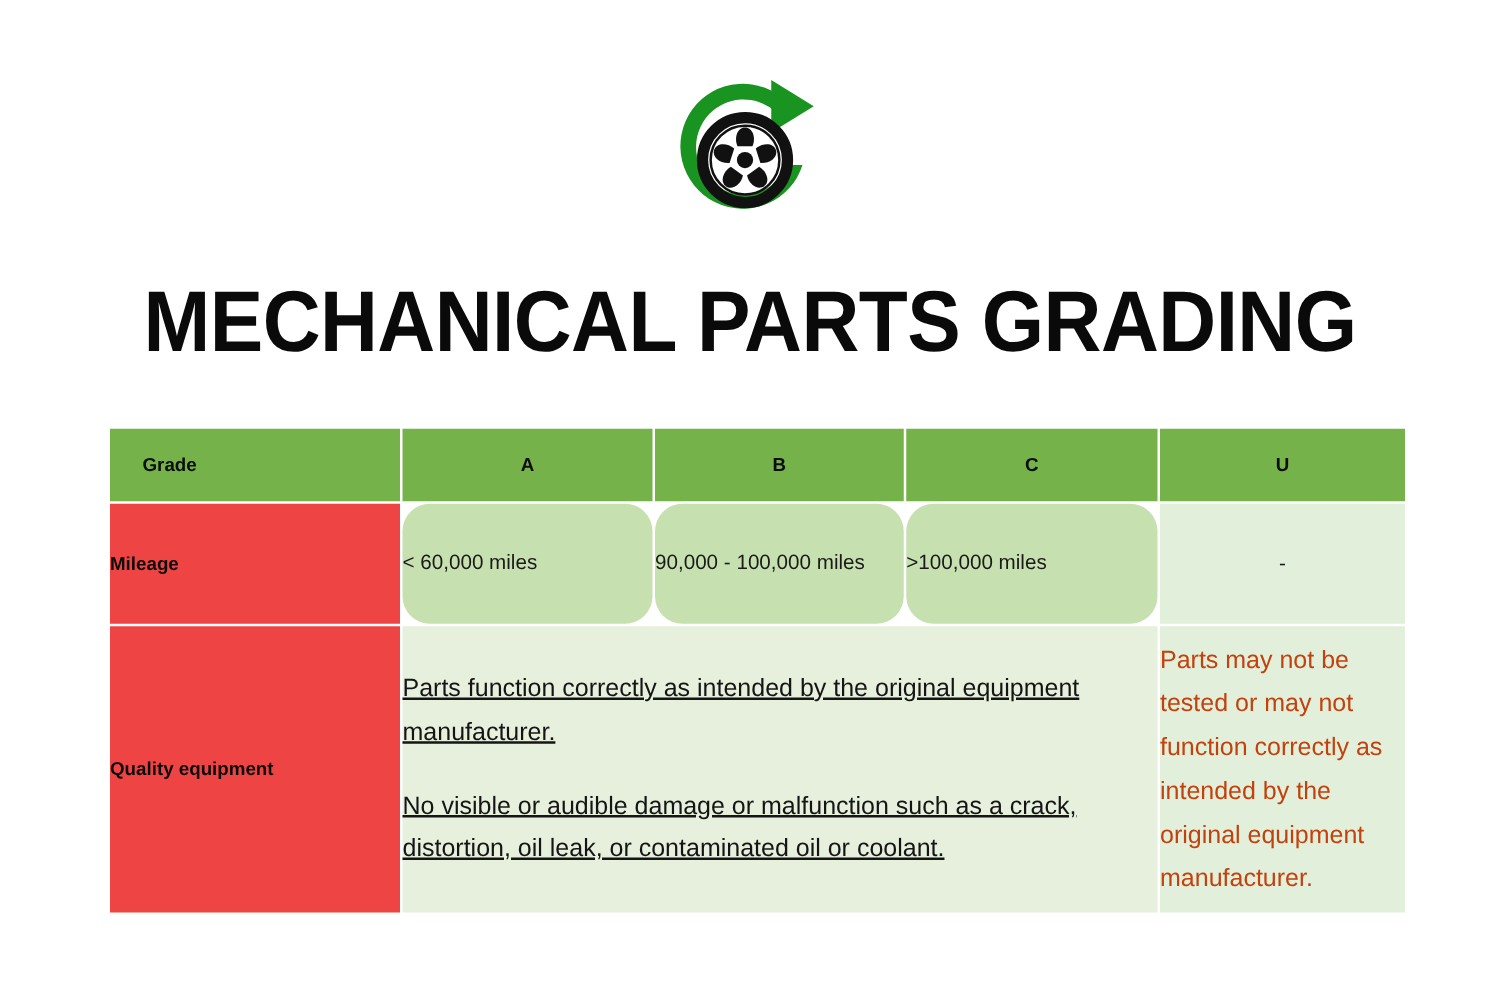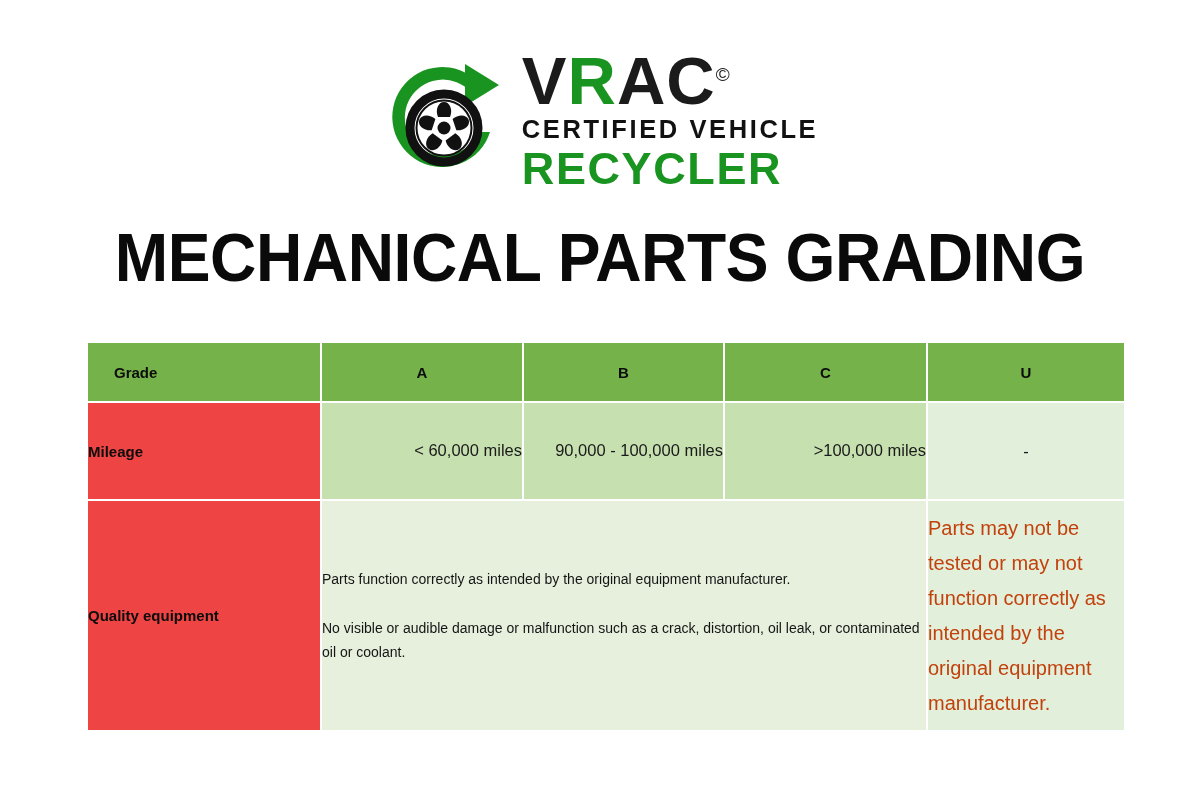--- a/index.html
+++ b/index.html
@@ -120,43 +120,45 @@
   .rowlabel {
     background: #ef4444;
     font-weight: bold;
     font-size: 15px;
     color: #0c0c0c;
     text-align: left;
     padding-left: 12px;
   }
   .cell-mid {
     background: #C7E0B0;
-    text-align: right;
+    text-align: left;
     font-size: 16.5px;
     color: #1a1a1a;
     line-height: 1.55;
     padding: 6px 10px;
+    border-radius: 22px;
   }
   .cell-light {
     background: #E2EFDA;
     text-align: center;
     font-size: 16.5px;
     color: #1a1a1a;
     padding: 6px 10px;
   }
   .row-mileage td { height: 96px; }
   .row-quality td { height: 229px; vertical-align: middle; }
   .crit-main {
     background: #E6F0DD;
     text-align: left;
     padding: 18px 22px 18px 24px;
-    font-size: 14px;
+    font-size: 20px;
     line-height: 1.72;
     color: #151515;
     vertical-align: middle;
+    text-decoration: underline;
   }
   .crit-main p { margin: 0; }
   .crit-main p + p { margin-top: 25px; }
   .crit-u {
     background: #E2EFDA;
     text-align: left;
     padding: 14px 14px 14px 16px;
     font-size: 20px;
     line-height: 1.75;
     color: #c2410c;
@@ -200,25 +202,20 @@
             <circle cx="0" cy="-15.5" r="2.6"></circle>
             <circle cx="14.7" cy="-4.8" r="2.6"></circle>
             <circle cx="9.1" cy="12.5" r="2.6"></circle>
             <circle cx="-9.1" cy="12.5" r="2.6"></circle>
             <circle cx="-14.7" cy="-4.8" r="2.6"></circle>
           </g>
         </g>
       </svg>
     </div>
 
-    <div class="logo-text">
-      <div class="logo-line1"><span>V</span><span class="g">R</span><span>AC</span><span class="cmark">©</span></div>
-      <div class="logo-line2">CERTIFIED VEHICLE</div>
-      <div class="logo-line3">RECYCLER</div>
-    </div>
 
   </div>
 </div>
 
 <div class="page-title">MECHANICAL PARTS GRADING</div>
 
 <table class="grading-table">
   <colgroup>
     <col style="width:232px">
     <col style="width:200px">

